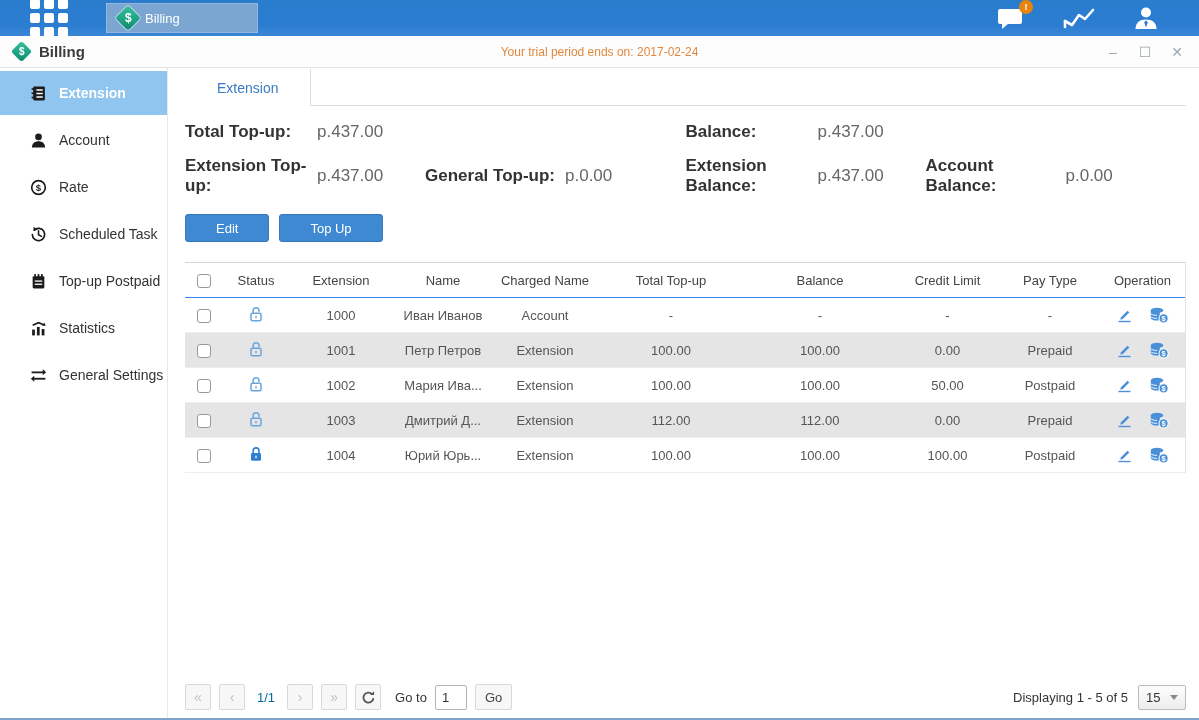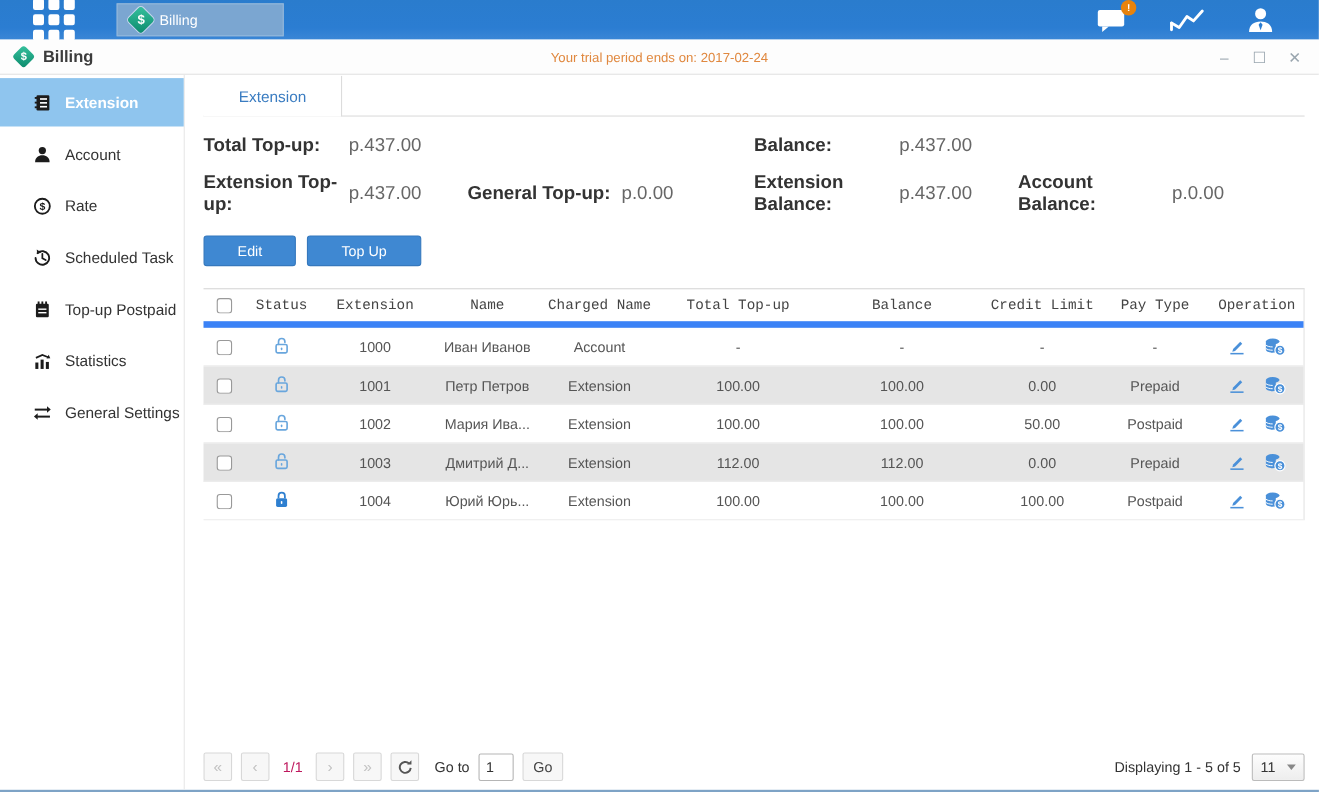--- a/index.html
+++ b/index.html
@@ -58,33 +58,33 @@
 
   
   .btnrow { margin-top:18px; display:flex; gap:10px; }
   .btn { height:28px; padding:0 30px; background:#3f88d2; border:1px solid #3578bd; border-radius:3px;
     color:#fff; font-size:13px; display:flex; align-items:center; cursor:pointer; }
 
   
   .table { margin-top:20px; border-top:1px solid #d6d6d6; border-right:1px solid #e3e3e3; }
   .trow { display:grid; grid-template-columns:38px 66px 104px 100px 104px 148px 150px 105px 100px 85px;
     height:35px; align-items:center; font-size:13px; color:#555; border-bottom:1px solid #ededed; }
-  .trow.head { border-bottom:6px solid #3b82f6; color:#444;font-family:Liberation Mono, monospace; }
+  .trow.head { border-bottom:1px solid #3b82f6; color:#444; }
   .trow.stripe { background:#e5e5e5; }
   .cell { text-align:center; overflow:hidden; white-space:nowrap; }
   .checkbox { display:inline-block; width:14px; height:14px; border:1px solid #999; border-radius:3px;
     background:#fff; cursor:pointer; vertical-align:middle; }
   .ops { display:flex; justify-content:center; gap:16px; align-items:center; }
   .ops svg { cursor:pointer; }
 
   
   .pager { margin-top:auto; padding:6px 0 8px 0; display:flex; align-items:center; gap:8px; font-size:13px; color:#333; }
   .pbtn { width:26px; height:26px; background:#f7f7f7; border:1px solid #d8d8d8; border-radius:2px;
     display:flex; align-items:center; justify-content:center; color:#c2c2c2; font-size:14px; cursor:pointer; }
-  .pageinfo { padding:0 4px; color:#be185d; }
+  .pageinfo { padding:0 4px; color:#0369a1; }
   .goto-input { width:32px; height:25px; border:1px solid #b5b5b5; border-radius:2px; font-size:13px;
     padding:0 6px; color:#333; font-family:"Liberation Sans",sans-serif; }
   .gobtn { height:26px; padding:0 9px; background:#f7f7f7; border:1px solid #d8d8d8; border-radius:2px;
     color:#444; font-size:13px; display:flex; align-items:center; cursor:pointer; }
   .pager-right { margin-left:auto; display:flex; align-items:center; gap:10px; }
   .pagesize { width:48px; height:25px; border:1px solid #bbb; border-radius:2px;
     background:linear-gradient(#fdfdfd,#ededed); display:flex; align-items:center; padding:0 7px;
     color:#333; cursor:pointer; }
   .caret { margin-left:auto; width:0; height:0; border-left:4px solid transparent; border-right:4px solid transparent;
     border-top:5px solid #888; }
@@ -440,20 +440,20 @@
           <path d="M13.2 8.6 a5.3 5.3 0 1 1-1.6-4.3" fill="none" stroke="#555" stroke-width="1.9"></path>
           <path d="M13.9 1.2 L13.9 5.4 L9.7 5.4 Z" fill="#555"></path>
         </svg>
       </span>
       <span style="margin-left:6px">Go to</span>
       <input class="goto-input" value="1" style="">
       <span class="gobtn">Go</span>
       <span class="pager-right">
         <span>Displaying 1 - 5 of 5</span>
         <span class="pagesize">
-          <span>11</span>
+          <span>15</span>
           <span class="caret"></span>
         </span>
       </span>
     </div>
 
   </div>
 </div>
 
 </body></html>

